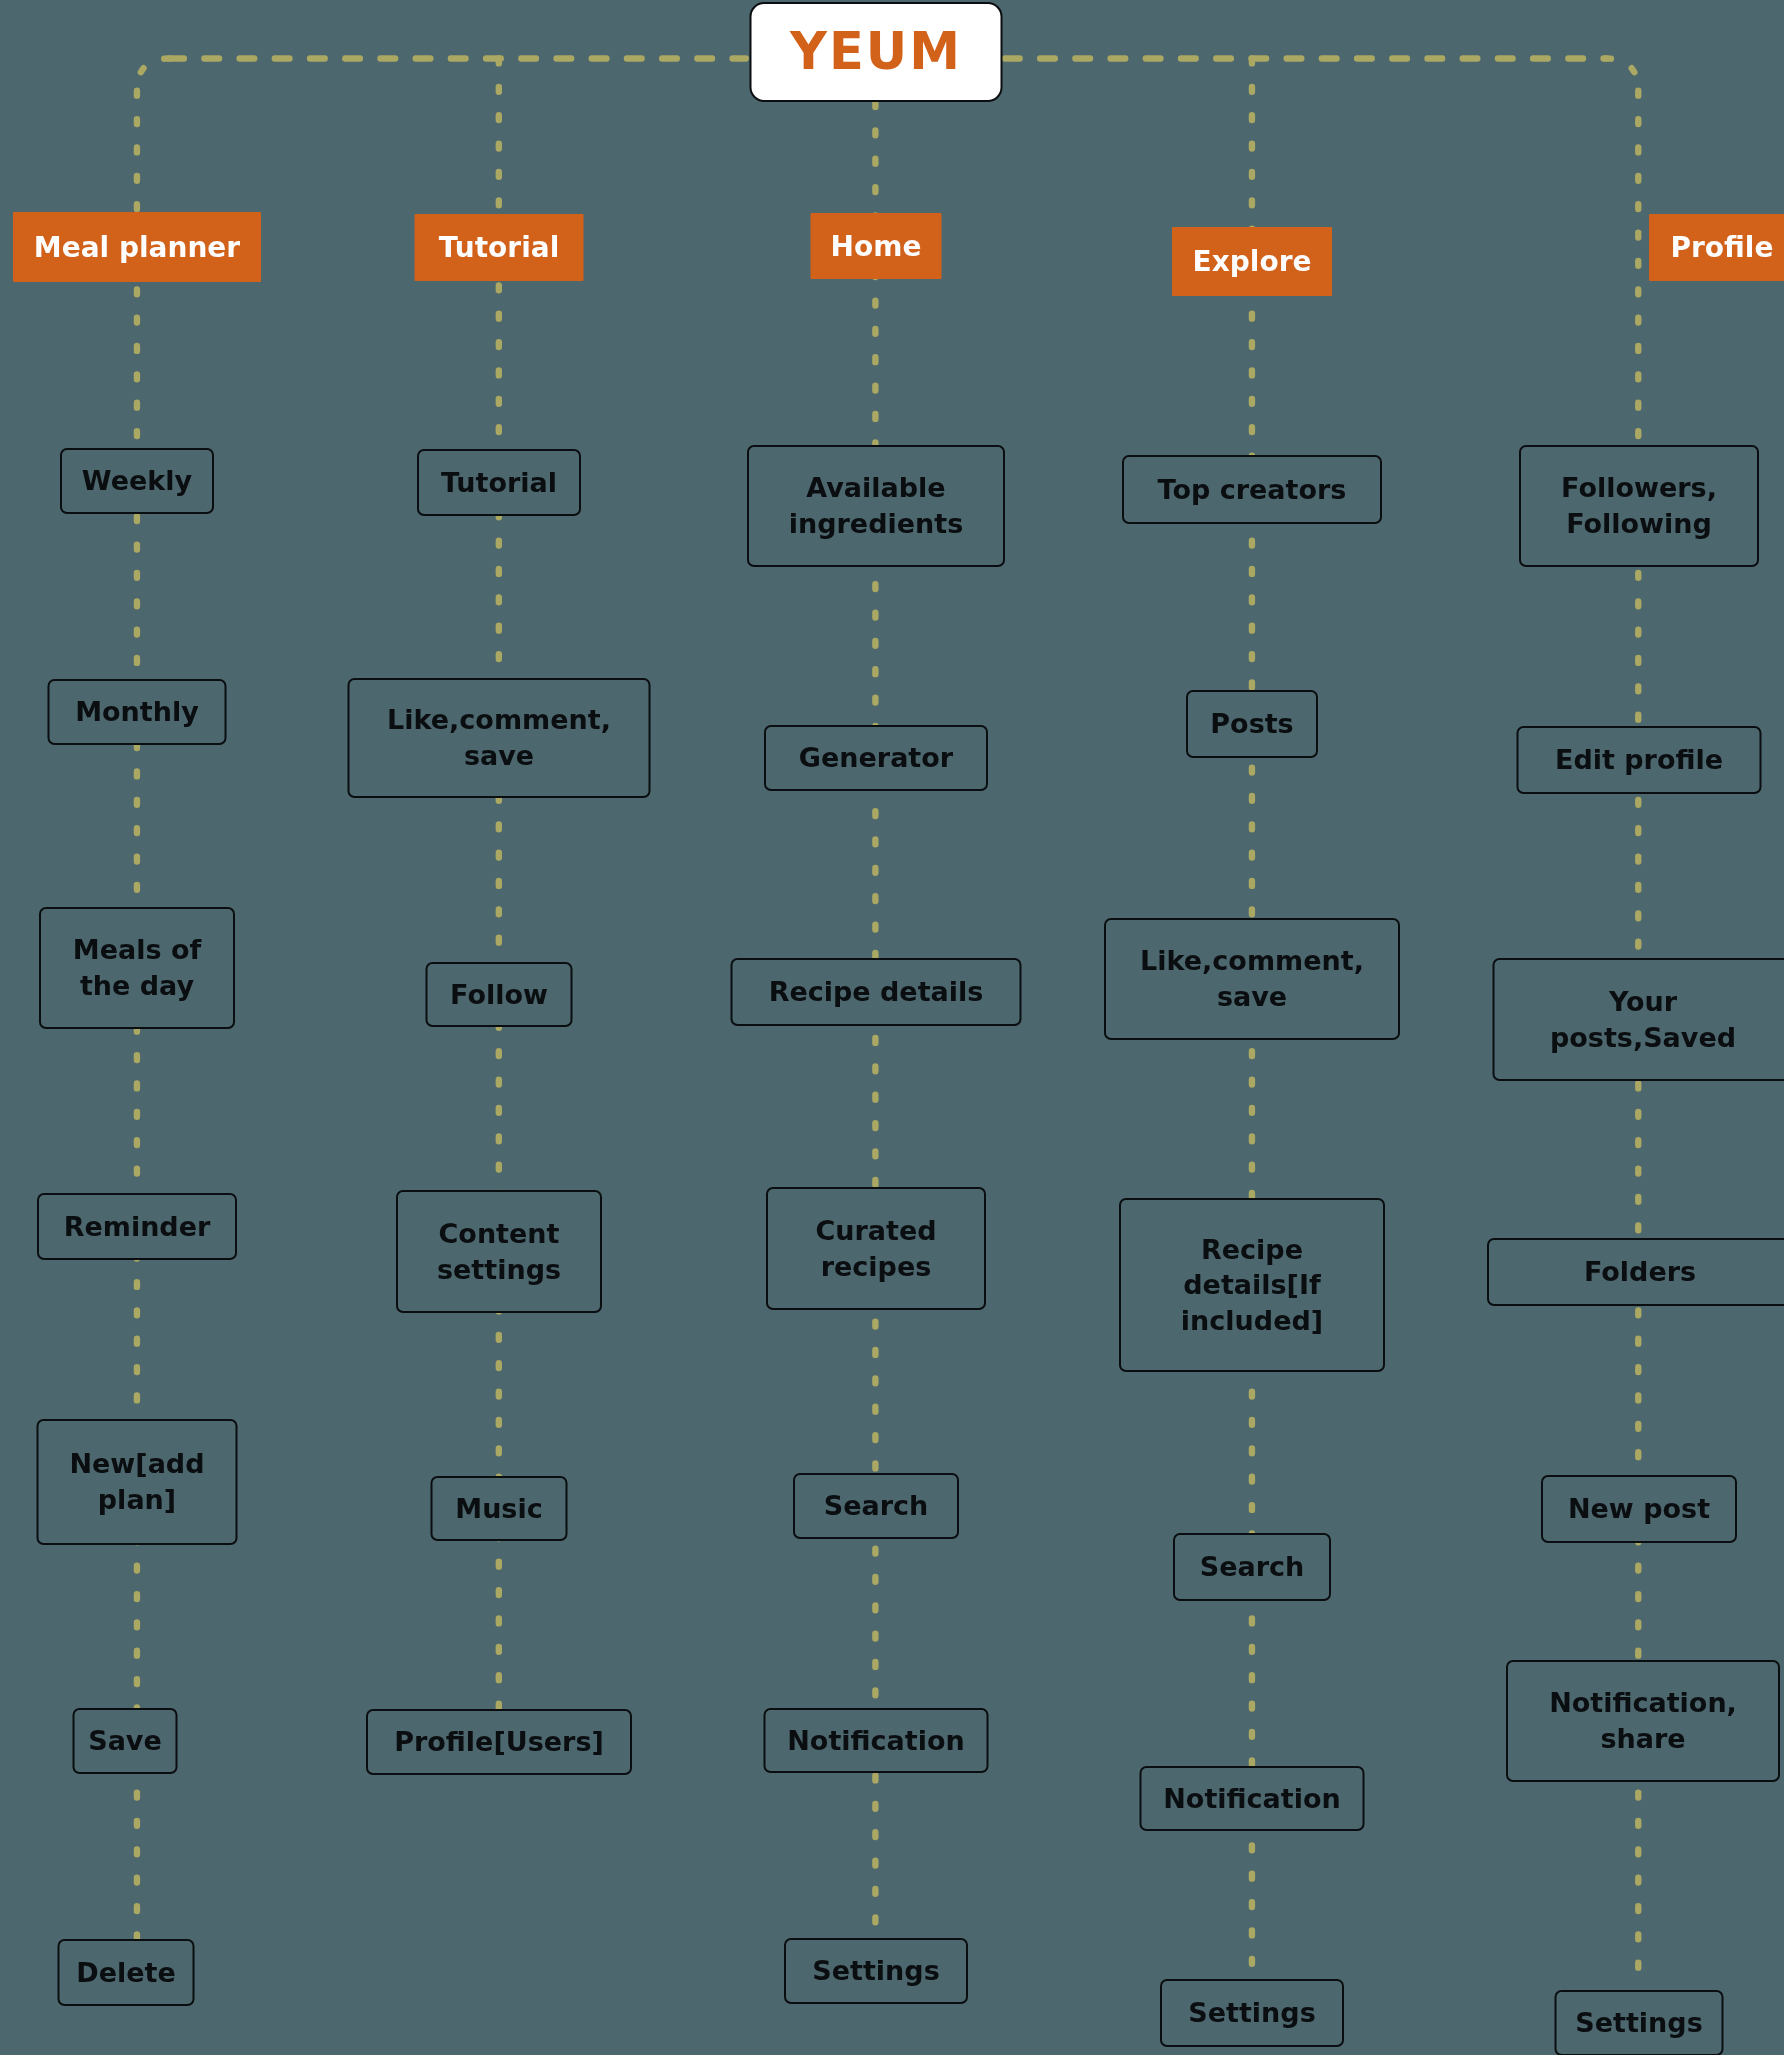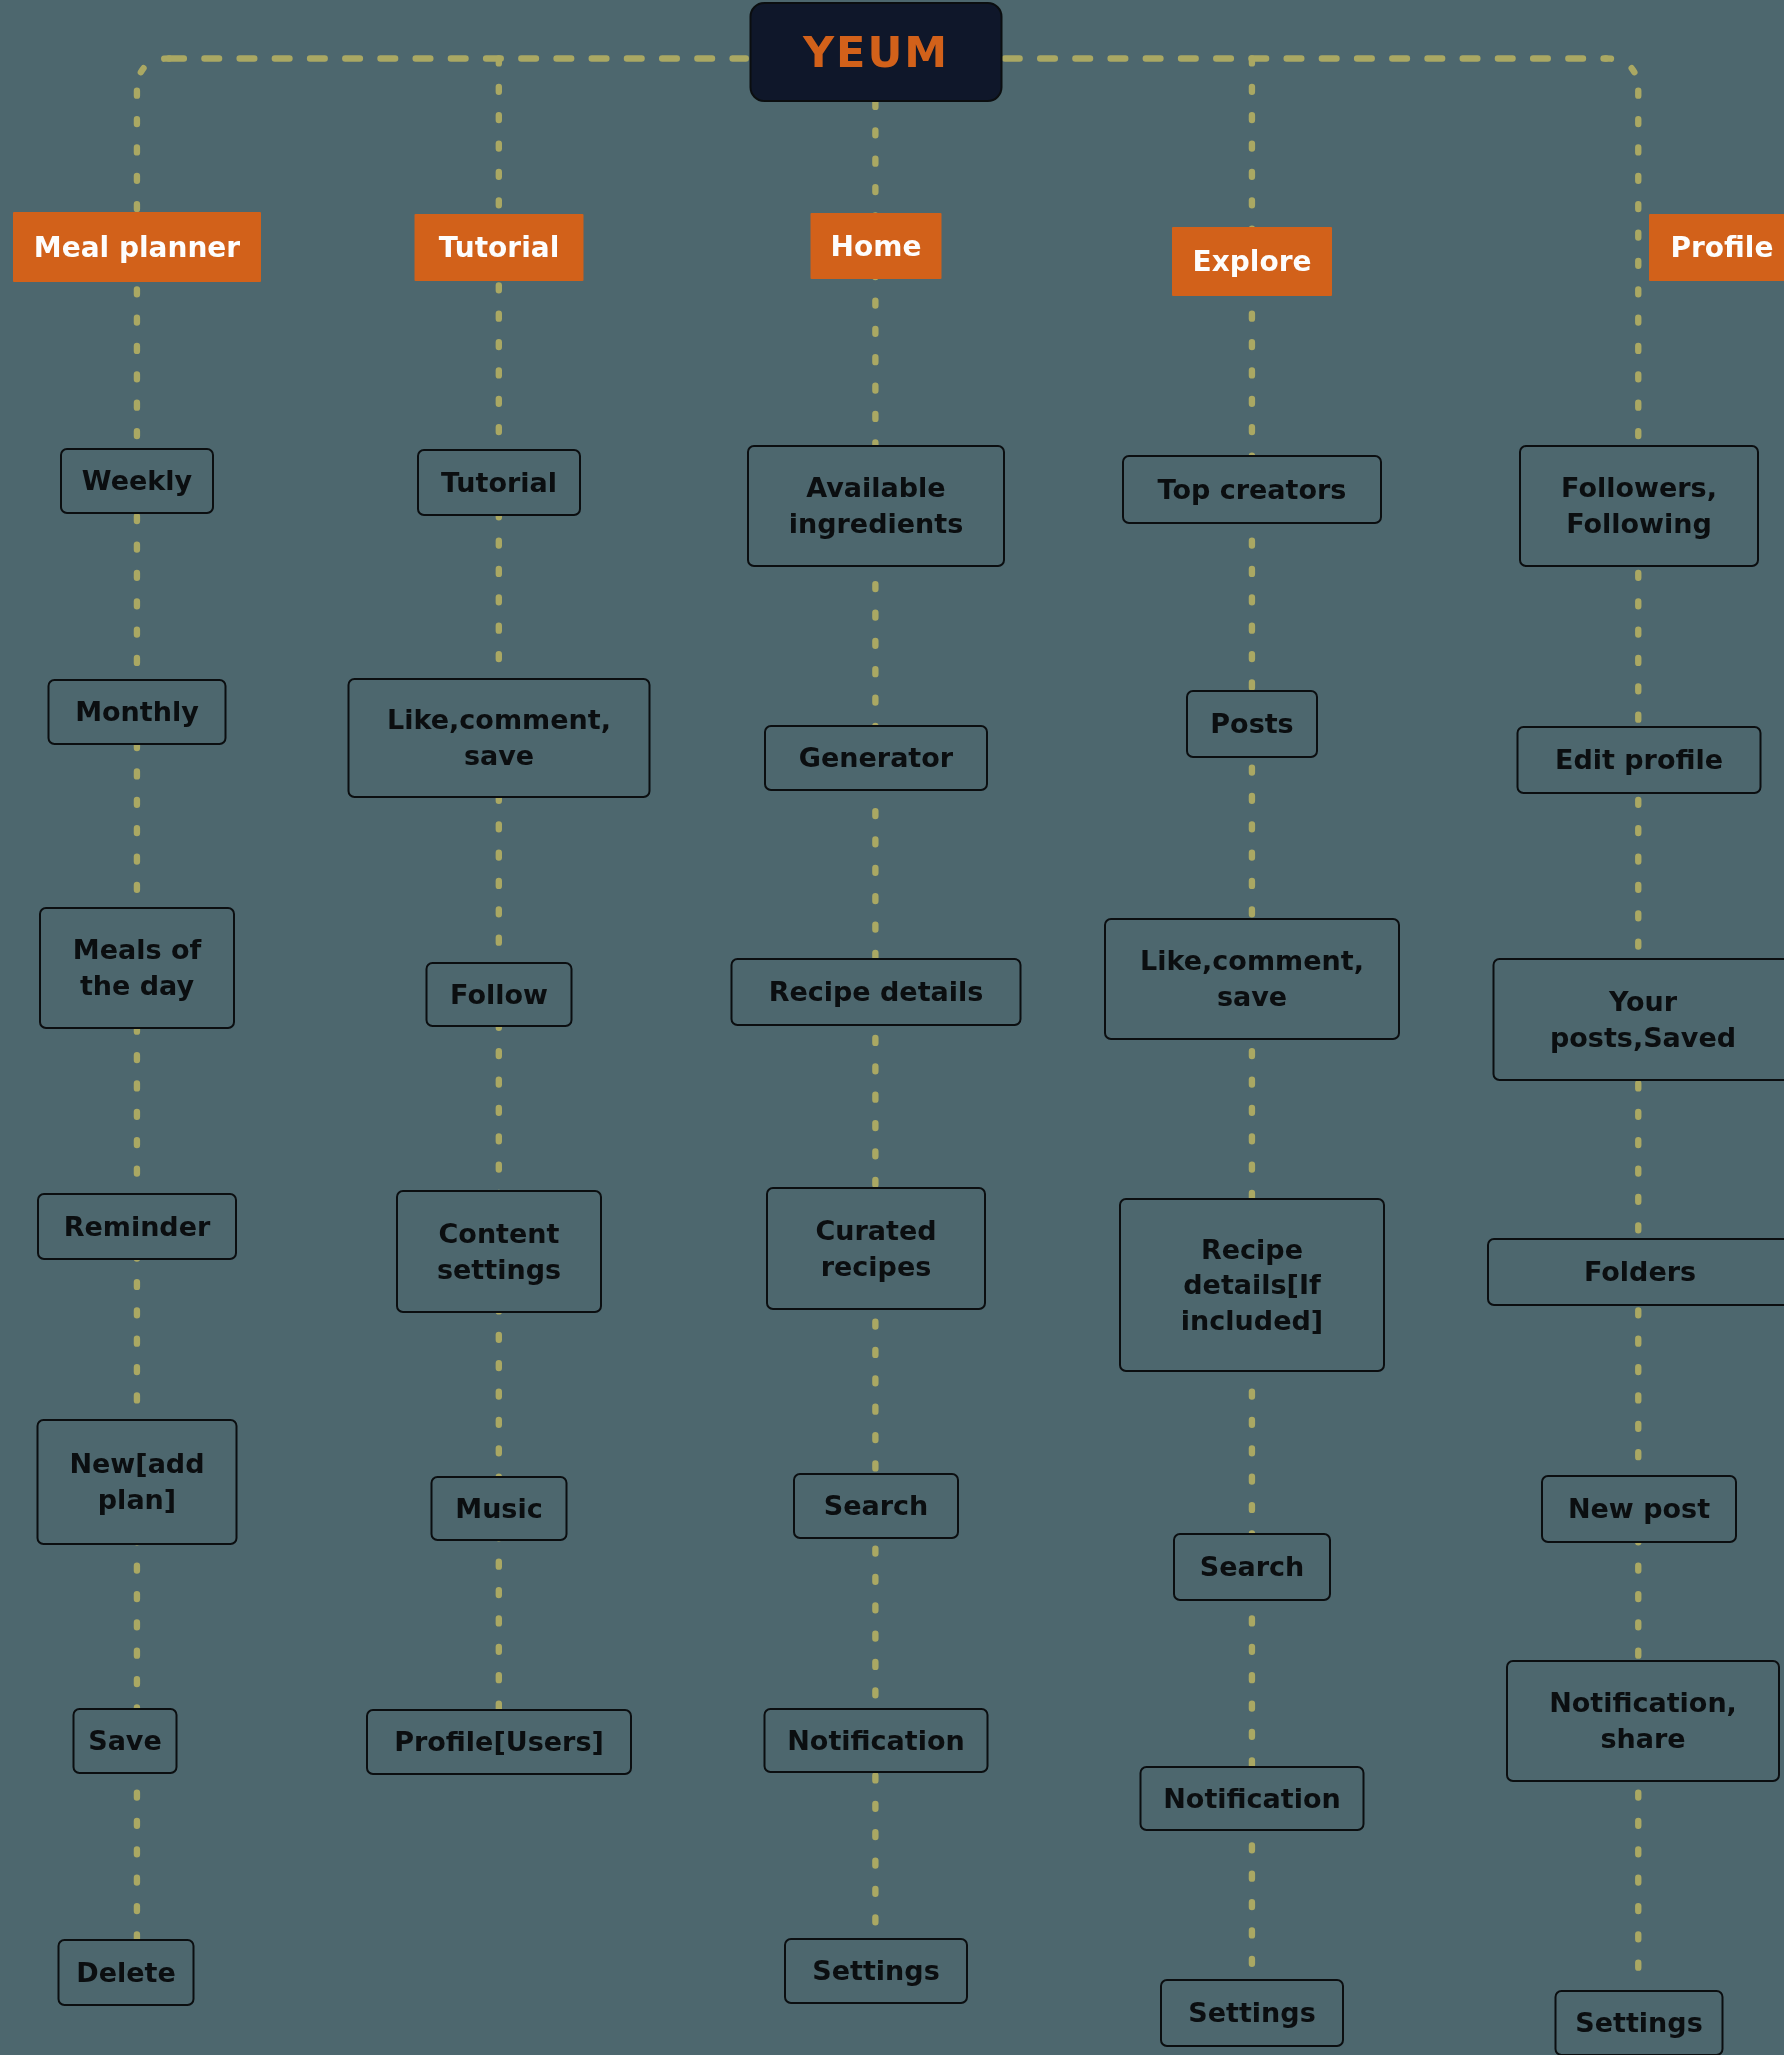--- a/index.html
+++ b/index.html
@@ -9,26 +9,26 @@
     width:1784px;height:2056px;
     background:#4d676e;
     overflow:hidden;
   }
   #connectors{position:absolute;left:0;top:0;z-index:0;}
   .dash-v{stroke:#aaa863;stroke-width:13;fill:none;stroke-dasharray:10 48;stroke-linecap:round;}
   .dash-h{stroke:#aaa863;stroke-width:13;fill:none;stroke-dasharray:30 42;stroke-linecap:round;}
   .titlebox{
     position:absolute;z-index:2;
     transform:translateX(-50%);
-    background:#0f172a;
+    background:#ffffff;
     border:2.9px solid #0b0e10;
     border-radius:14.7px;
     display:flex;align-items:center;justify-content:center;
     color:#d2611a;
-    font-size:43px;font-weight:800;letter-spacing:2px;
+    font-size:51px;font-weight:800;letter-spacing:2px;
     box-sizing:border-box;
   }
   .header{
     position:absolute;z-index:2;
     transform:translateX(-50%);
     background:#d2611a;
     border-radius:1px;
     display:flex;align-items:center;justify-content:center;
     color:#fdfdfd;
     font-size:28px;font-weight:700;

